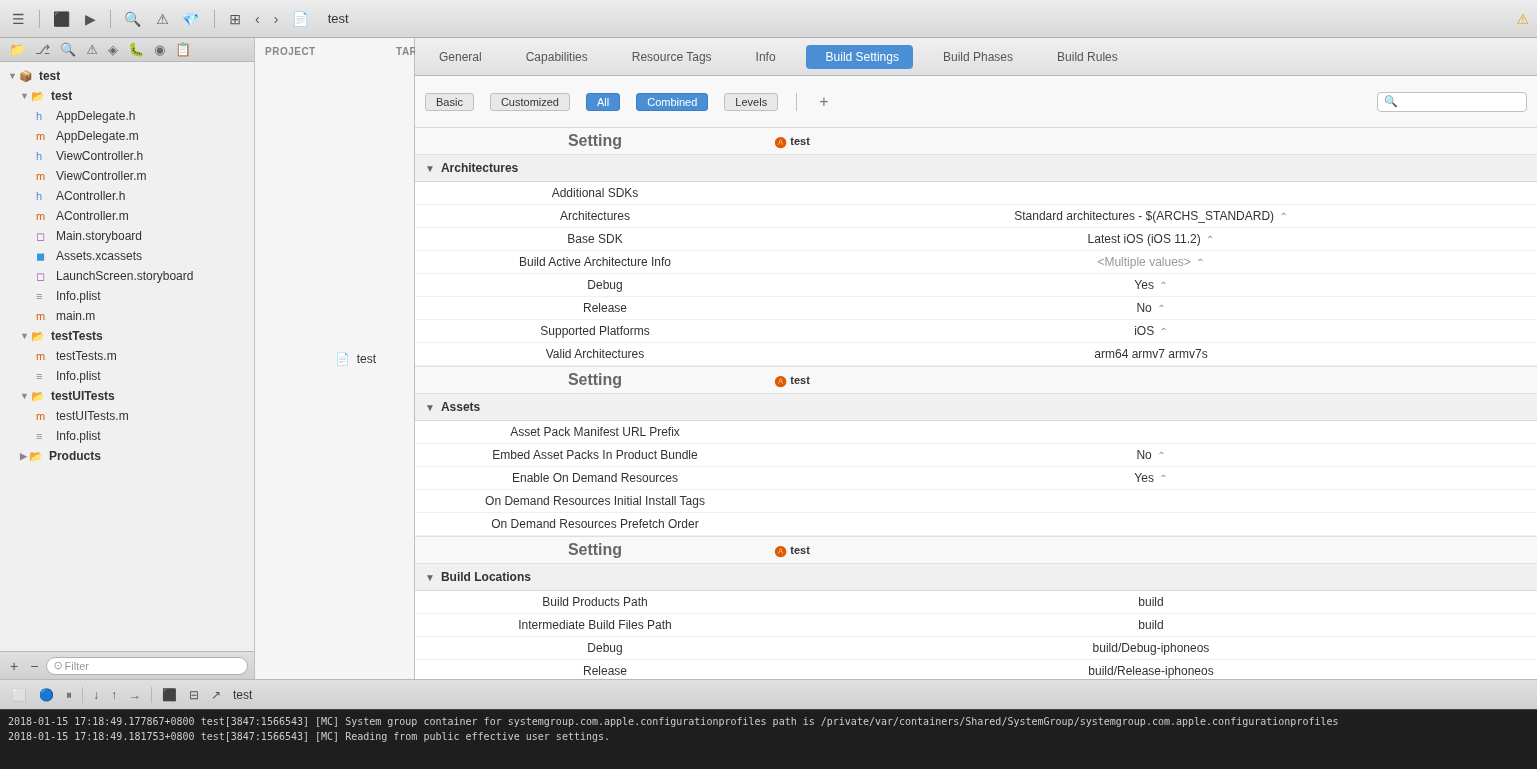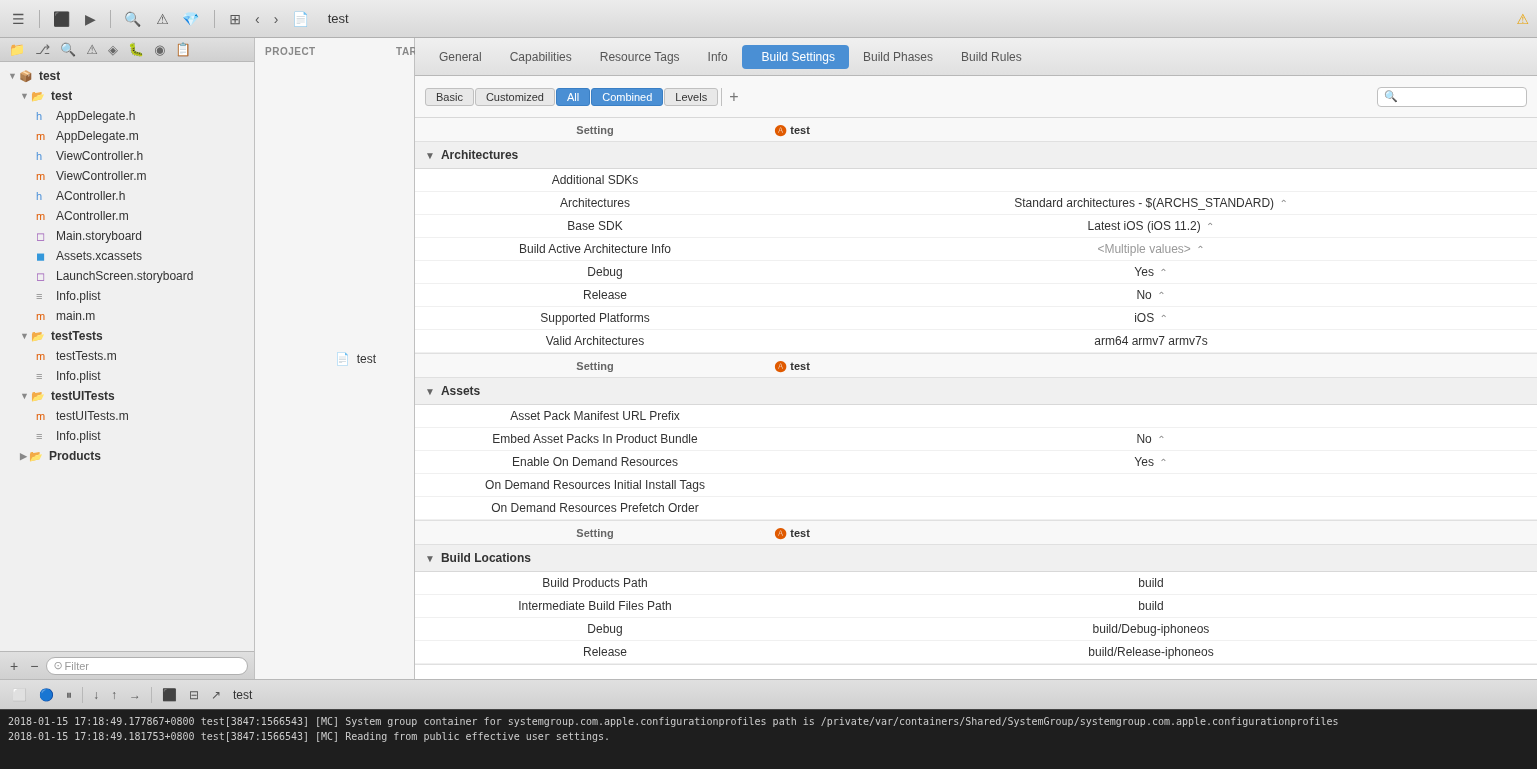--- a/index.html
+++ b/index.html
@@ -136,42 +136,42 @@
     }
 
     
     .tab-bar {
       height: 38px;
       background: linear-gradient(to bottom, #f0f0f0, #e0e0e0);
       border-bottom: 1px solid #b8b8b8;
       display: flex;
       align-items: center;
       padding: 0 10px;
-      gap: 0;
+      gap: 16px;
       flex-shrink: 0;
     }
     .tab {
       padding: 5px 14px;
       font-size: 12px;
       color: #555;
       cursor: pointer;
       border-radius: 4px;
       white-space: nowrap;
     }
     .tab.active { background: #4a8fd4; color: white; border-radius: 4px; padding-left: 20px; }
 
     
     .filter-bar {
-      height: 42px;
+      height: 52px;
       background: #f8f8f8;
       border-bottom: 1px solid #d8d8d8;
       display: flex;
       align-items: center;
       padding: 0 10px;
-      gap: 1px;
+      gap: 16px;
       flex-shrink: 0;
     }
     .filter-btn {
       padding: 2px 10px;
       font-size: 11px;
       background: #e8e8e8;
       border: 1px solid #c0c0c0;
       border-radius: 3px;
       cursor: pointer;
       color: #333;
@@ -244,21 +244,21 @@
       display: flex;
       align-items: center;
       min-height: 24px;
       padding: 2px 0;
       background: #f8f8f8;
       border-bottom: 1px solid #e0e0e0;
     }
     .col-header-name {
       width: 350px;
       padding: 2px 10px 2px 20px;
-      font-size: 11px;
+      font-size: 16px;
       font-weight: bold;
       color: #666;
       flex-shrink: 0;
       text-align: center;
     }
     .col-header-value {
       flex: 1;
       padding: 2px 10px;
       font-size: 11px;
       font-weight: bold;

